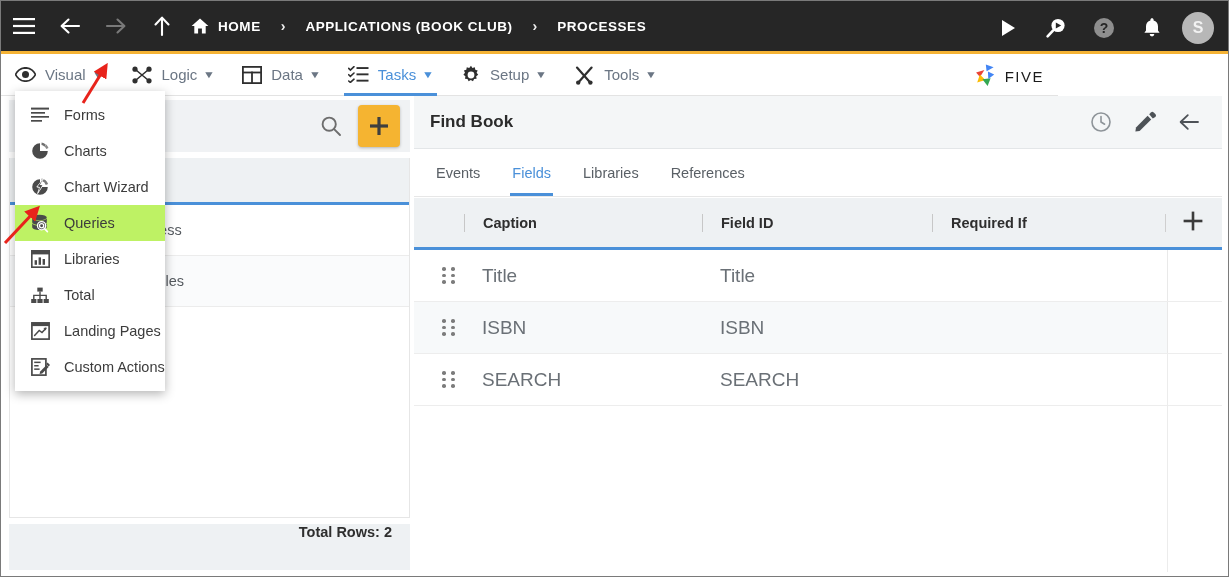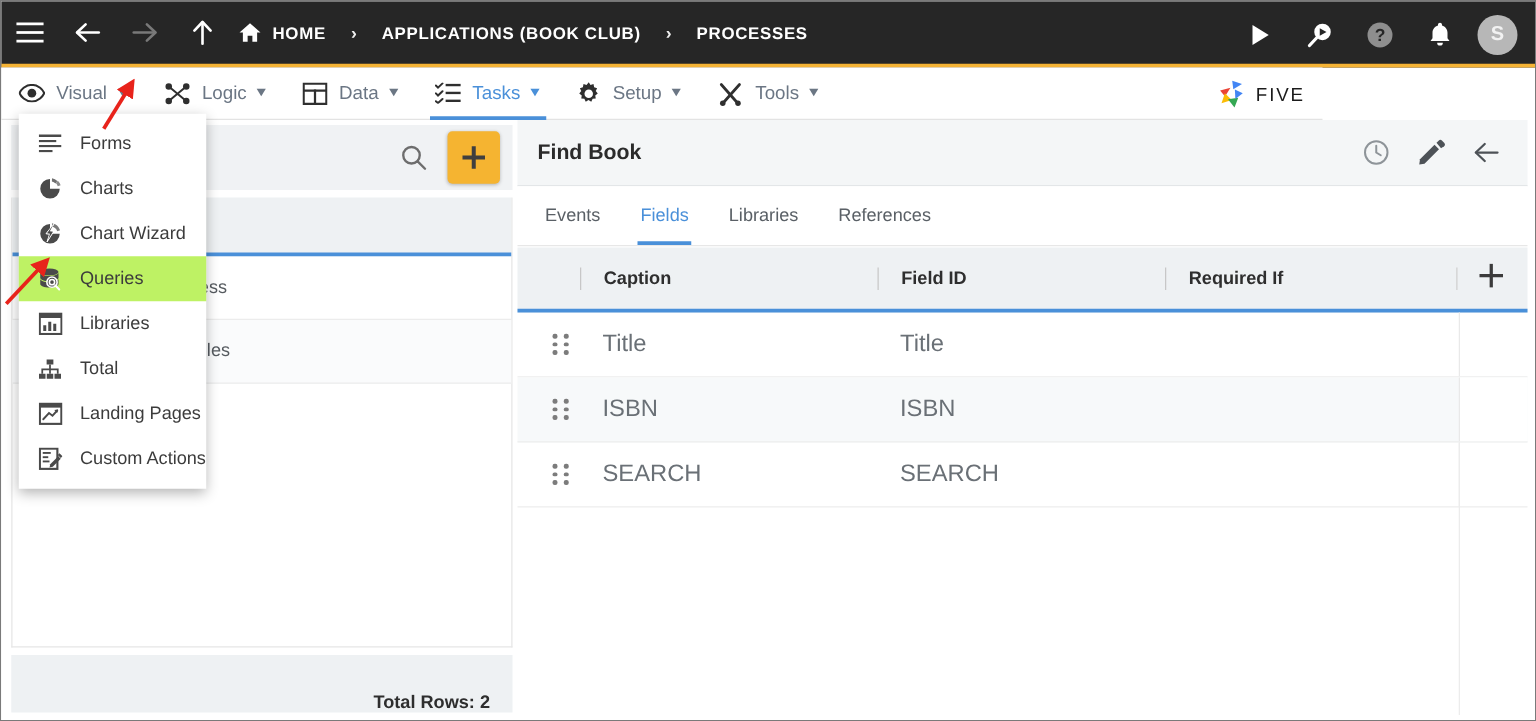--- a/index.html
+++ b/index.html
@@ -160,21 +160,21 @@
     display: flex; align-items: center;
     border-bottom: 1px solid #ececec;
     font-size: 14.5px; color: #555a5f;
     padding-left: 58px;
   }
   .lp-row.alt { background: #fafbfc; }
   .lp-footer {
     position: absolute; left: 8px; right: 8px; bottom: 6px;
     height: 46px;
     background: #eef1f3;
-    display: flex; align-items: flex-end; justify-content: flex-end;
+    display: flex; align-items: flex-start; justify-content: flex-end;
     padding-right: 18px;
     font-size: 14.5px; font-weight: bold; color: #2e2e2e;
   }
 
   
   .right-panel {
     position: absolute; left: 413px; top: 0;
     width: 808px; height: 480px;
     background: #ffffff;
   }

